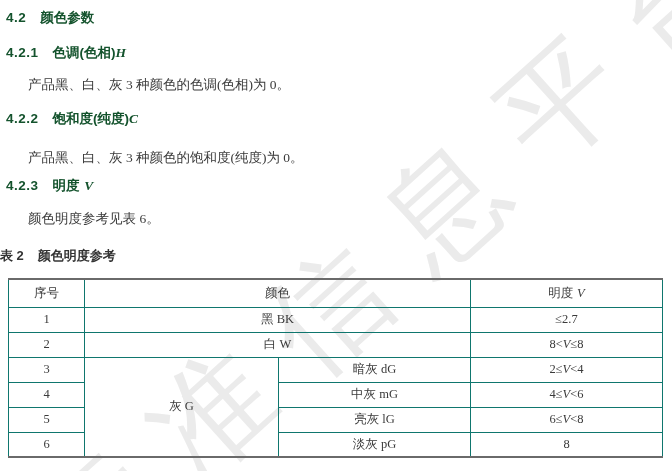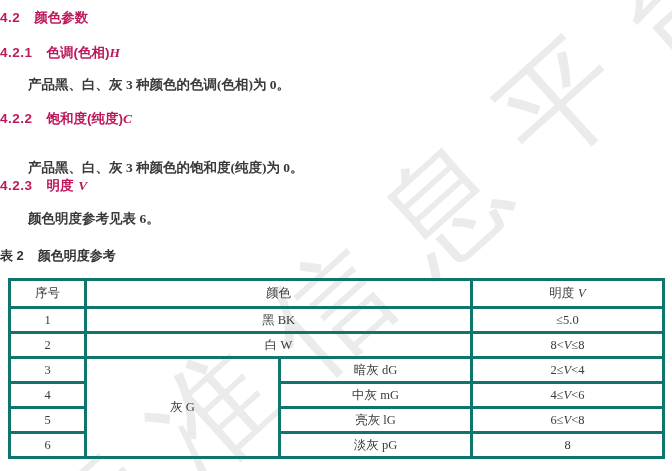--- a/index.html
+++ b/index.html
@@ -12,48 +12,48 @@
   
   .wm {
     position:absolute; left:0px; top:500px; z-index:0;
     transform:rotate(-42deg); transform-origin:0 0;
     font-size:118px; letter-spacing:38px; white-space:nowrap;
     color:#ebebeb; font-family:"Liberation Serif","DejaVu Serif",serif;
     font-weight:normal; pointer-events:none; user-select:none;
   }
   .content { position:relative; z-index:1; }
   .heading {
-    position:absolute; left:0;
+    position:absolute; left:6px;
     font-family:"Liberation Sans","DejaVu Sans",sans-serif;
-    font-weight:bold; font-size:13.5px; color:#be185d; white-space:nowrap;
+    font-weight:bold; font-size:13.5px; color:#14532d; white-space:nowrap;
   }
   .heading .num { display:inline-block; margin-right:14px; letter-spacing:0.5px; }
   .sym {
     font-family:"Liberation Serif","DejaVu Serif",serif;
     font-style:italic; font-weight:bold;
   }
   .sym.spaced { margin-left:0.35em; }
   .para {
-    position:absolute; left:28px; font-size:13.5px; color:#3a3a3a; white-space:nowrap;font-weight:bold;
+    position:absolute; left:28px; font-size:13.5px; color:#3a3a3a; white-space:nowrap;
   }
   .tcaption {
     position:absolute; top:247px; left:0; width:654px; 
     font-family:"Liberation Sans","DejaVu Sans",sans-serif;
     font-weight:bold; font-size:13px; color:#333333;
   }
   .tcaption .cap-label { margin-right:14px; }
   table.reftable {
     position:absolute; top:278px; left:8px; width:654px;
     border-collapse:collapse; table-layout:fixed;
     font-size:12.5px; color:#3a3a3a;
     border-top:2px solid #6a6a6a; border-bottom:2px solid #6a6a6a;
     border-left:1.2px solid #8c8c8c; border-right:1.2px solid #8c8c8c;
   }
   table.reftable td {
-    border:3px solid #0f766e; text-align:center; vertical-align:middle;
+    border:1px solid #0f766e; text-align:center; vertical-align:middle;
     padding:0 2px; overflow:hidden;
   }
   tr.hdr  { height:28px; }
   tr.data { height:25px; }
   td .vsym {
     font-family:"Liberation Serif","DejaVu Serif",serif;
     font-style:italic;
   }
   td .hsym { margin-left:0.3em; font-weight:normal; }
 </style>
@@ -73,21 +73,21 @@
     <div class="heading" style="top:44px">
       <span class="num">4.2.1</span><span>色调(色相)</span><span class="sym">H</span>
     </div>
 
     <div class="para" style="top:76px">产品黑、白、灰 3 种颜色的色调(色相)为 0。</div>
 
     <div class="heading" style="top:110px">
       <span class="num">4.2.2</span><span>饱和度(纯度)</span><span class="sym">C</span>
     </div>
 
-    <div class="para" style="top:159px">产品黑、白、灰 3 种颜色的饱和度(纯度)为 0。</div>
+    <div class="para" style="top:149px">产品黑、白、灰 3 种颜色的饱和度(纯度)为 0。</div>
 
     <div class="heading" style="top:177px">
       <span class="num">4.2.3</span><span>明度</span><span class="sym spaced">V</span>
     </div>
 
     <div class="para" style="top:210px">颜色明度参考见表 6。</div>
 
     <div class="tcaption">
       <span class="cap-label">表 2</span><span>颜色明度参考</span>
     </div>
@@ -101,21 +101,21 @@
       </colgroup>
       <tbody>
         <tr class="hdr">
           <td>序号</td>
           <td colspan="2">颜色</td>
           <td><span>明度</span><span class="vsym hsym">V</span></td>
         </tr>
         <tr class="data">
           <td>1</td>
           <td colspan="2">黑 BK</td>
-          <td><span>≤5.0</span><span class="vsym"></span><span></span></td>
+          <td><span>≤2.7</span><span class="vsym"></span><span></span></td>
         </tr>
         <tr class="data">
           <td>2</td>
           <td colspan="2">白 W</td>
           <td><span>8&lt;</span><span class="vsym">V</span><span>≤8</span></td>
         </tr>
         <tr class="data">
           <td>3</td>
           <td rowspan="4">灰 G</td>
           <td>暗灰 dG</td>

